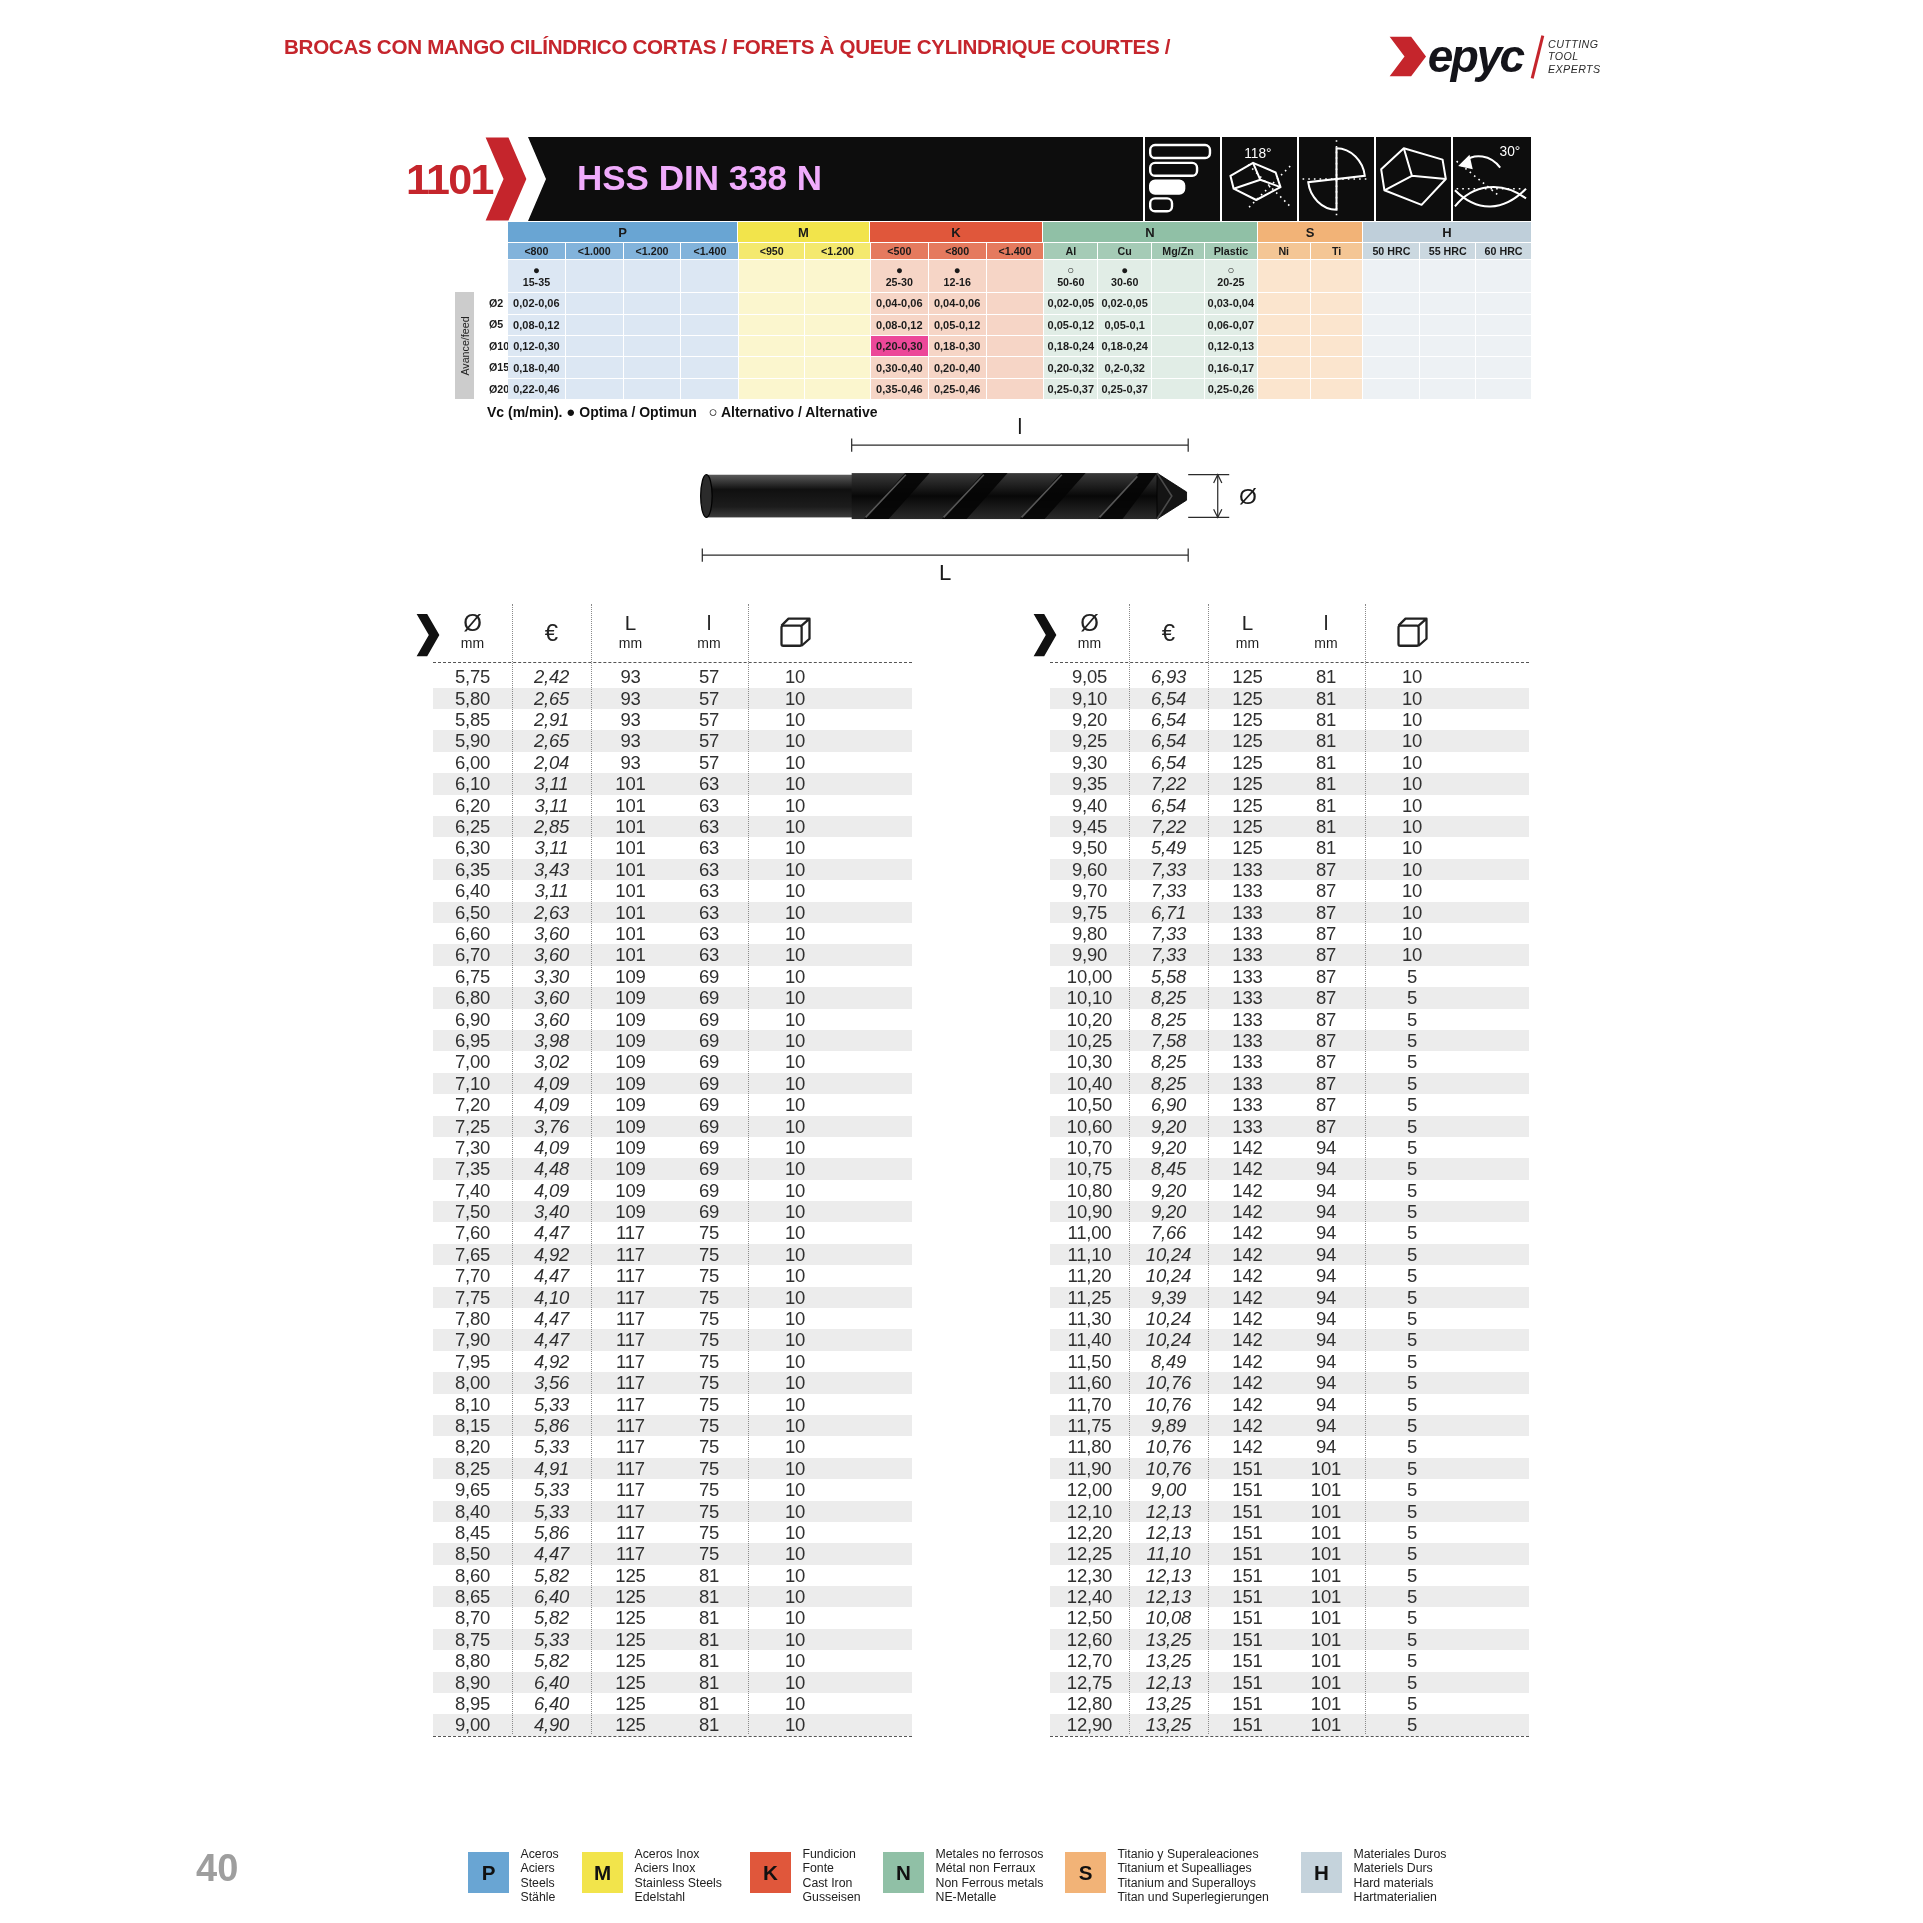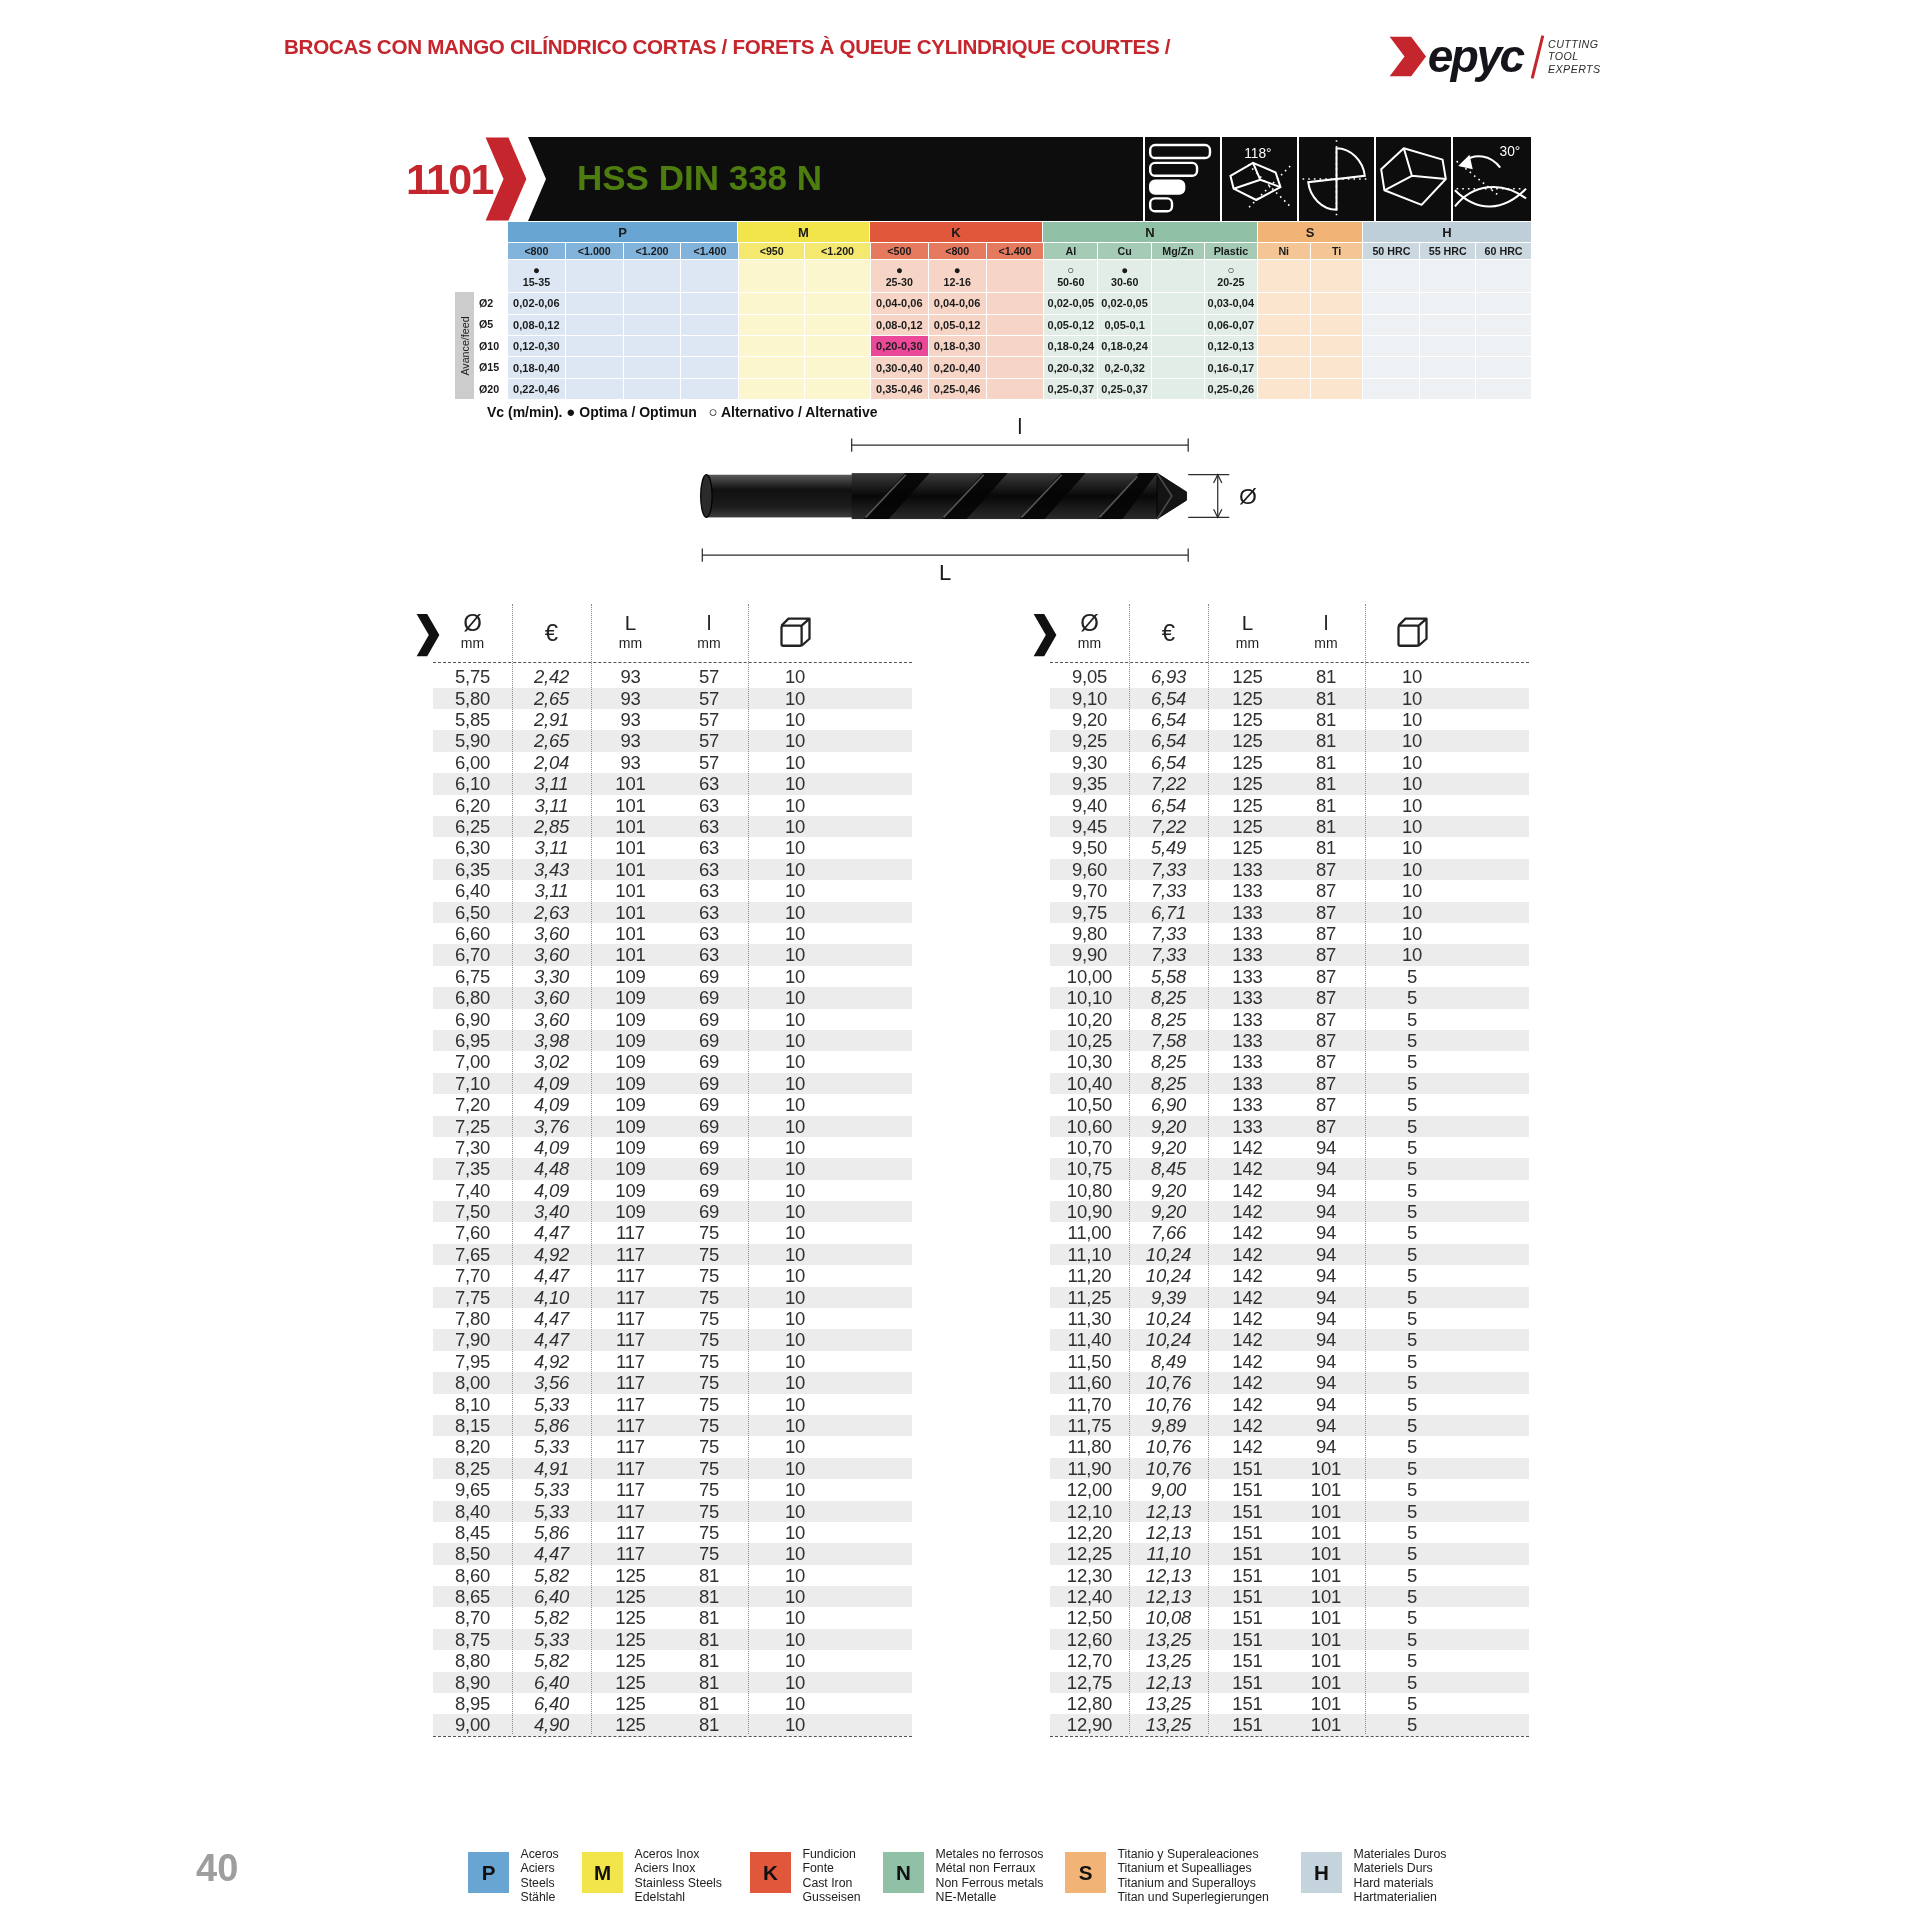--- a/index.html
+++ b/index.html
@@ -17,42 +17,42 @@
               margin:0 10px 0 13px;}
   .logo-tagline{display:flex;flex-direction:column;justify-content:center;}
   .logo-tagline span{font-size:10.7px;line-height:12.3px;color:#2a2a2a;font-style:italic;letter-spacing:0.4px;}
 
   
   .prod-code{position:absolute;left:406px;top:155px;color:#c5252c;font-weight:bold;
              font-size:43px;letter-spacing:-1.6px;}
   .prod-chevron{position:absolute;left:484px;top:137px;}
   .banner{position:absolute;left:528px;top:137px;width:1003px;height:84px;background:#0d0d0d;
           clip-path:polygon(18px 50%,0 0,100% 0,100% 100%,0 100%);}
-  .banner-title{position:absolute;left:49px;top:21.4px;color:#4d7c0f;font-weight:bold;
+  .banner-title{position:absolute;left:49px;top:21.4px;color:#f0abfc;font-weight:bold;
                 font-size:35px;letter-spacing:0px;}
   .banner-icons{position:absolute;left:615px;top:0;display:flex;height:84px;}
   .banner-icons .ic{width:75px;height:84px;background:#0d0d0d;border-left:2.5px solid #fff;}
   .banner-icons .ic svg{width:75px;height:84px;display:block;}
 
   
   .speed-table{position:absolute;left:455px;top:222px;width:1077px;}
   .st-head-row{display:flex;margin-left:53px;}
   .st-group{height:20px;border-right:0.8px solid #fff;display:flex;align-items:center;
             justify-content:center;font-weight:bold;font-size:13px;box-sizing:border-box;}
   .st-sub-row{display:flex;margin-left:53px;}
   .st-sub{height:17.3px;border-right:0.8px solid #fff;border-top:0.8px solid #fff;display:flex;align-items:center;
           justify-content:center;font-weight:bold;font-size:10.7px;box-sizing:border-box;}
   .st-vc-row{display:flex;margin-left:53px;}
   .st-vc{height:33px;border-right:0.8px solid #fff;border-top:0.8px solid #fff;display:flex;flex-direction:column;
          align-items:center;justify-content:center;font-size:10.7px;line-height:12.3px;box-sizing:border-box;}
   .st-vc .m{font-size:11.5px;font-weight:bold;}
   .st-vc .v{font-weight:bold;}
   .st-row{display:flex;margin-left:20px;}
   .st-label{width:33px;height:21.4px;display:flex;align-items:center;font-weight:bold;
-            font-size:10.7px;box-sizing:border-box;padding-left:4px;background:#fff;}
+            font-size:10.7px;box-sizing:border-box;padding-left:14px;background:#fff;}
   .st-cell{height:21.4px;border-right:0.8px solid #fff;border-top:0.8px solid #fff;display:flex;align-items:center;
            justify-content:center;font-size:11px;font-weight:bold;box-sizing:border-box;color:#1c1c1c;}
   .st-strip{position:absolute;left:0;top:70px;width:19px;height:107px;background:#cccccc;
             display:flex;align-items:center;justify-content:center;}
   .st-strip span{transform:rotate(-90deg);white-space:nowrap;font-size:10.7px;color:#222;}
   .st-footnote{position:absolute;left:487px;top:403px;font-size:14px;font-weight:bold;color:#111;}
   .st-footnote .dot{font-size:15px;}
 
   
   .diagram{position:absolute;left:695px;top:414px;}

